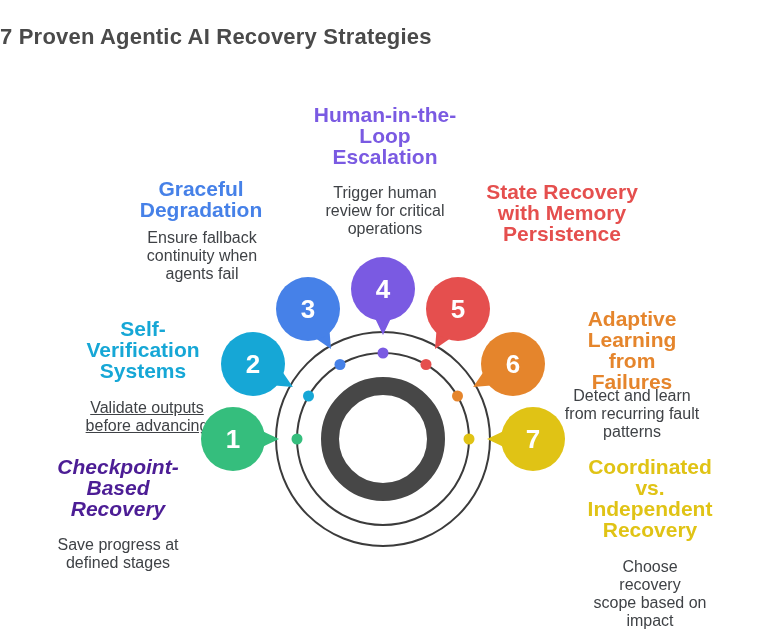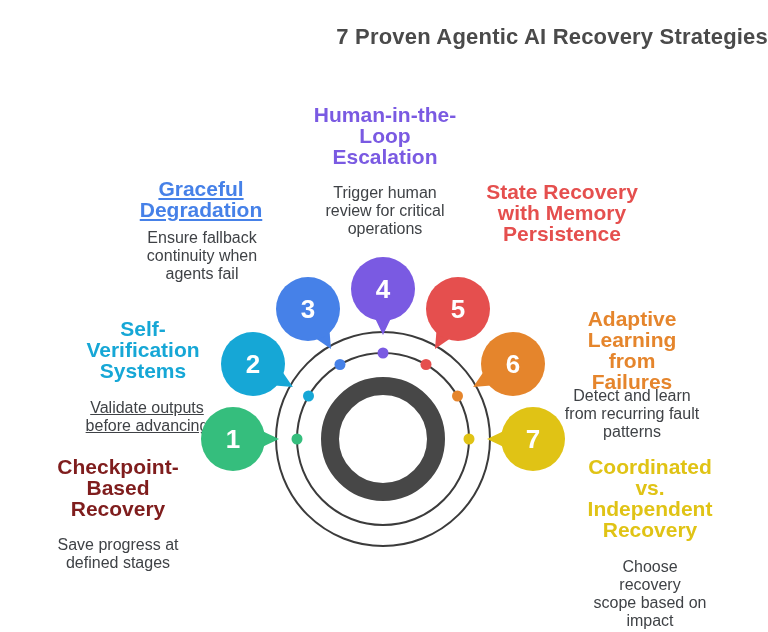--- a/index.html
+++ b/index.html
@@ -9,21 +9,21 @@
     height: 632px;
     background: #ffffff;
     overflow: hidden;
     font-family: "Liberation Sans", sans-serif;
   }
   .title {
     position: absolute;
     top: 24px;
     left: 0;
     width: 768px;
-    text-align: right;
+    text-align: left;
     font-size: 22px;
     font-weight: bold;
     color: #4a4a4a;
     letter-spacing: 0.2px;
   }
   .heading {
     position: absolute;
     transform: translateX(-50%);
     text-align: center;
     font-size: 21px;
@@ -57,33 +57,33 @@
     text-anchor: middle;
   }
 </style>
 </head>
 <body>
 
 <div id="canvas">
 
   <div class="title">7 Proven Agentic AI Recovery Strategies</div>
 
-  <div class="heading" style="left: 118px; top: 456px; color: #7f1d1d;">Checkpoint-
+  <div class="heading" style="left: 118px; top: 456px; color: #4c1d95; font-style: italic;">Checkpoint-
 Based
 Recovery</div>
   <div class="desc" style="left:118px; top:536px;">Save progress at
 defined stages</div>
 
   <div class="heading" style="left: 143px; top: 318px; color: rgb(22, 167, 214);">Self-
 Verification
 Systems</div>
   <div class="desc" style="left:147px; top:399px;text-decoration:underline;">Validate outputs
 before advancing</div>
 
-  <div class="heading" style="left: 201px; top: 178px; color: rgb(70, 129, 232); text-decoration: underline;">Graceful
+  <div class="heading" style="left: 201px; top: 178px; color: rgb(70, 129, 232);">Graceful
 Degradation</div>
   <div class="desc" style="left:202px; top:229px;">Ensure fallback
 continuity when
 agents fail</div>
 
   <div class="heading" style="left: 385px; top: 104px; color: rgb(122, 90, 226);">Human-in-the-
 Loop
 Escalation</div>
   <div class="desc" style="left:385px; top:184px;">Trigger human
 review for critical

